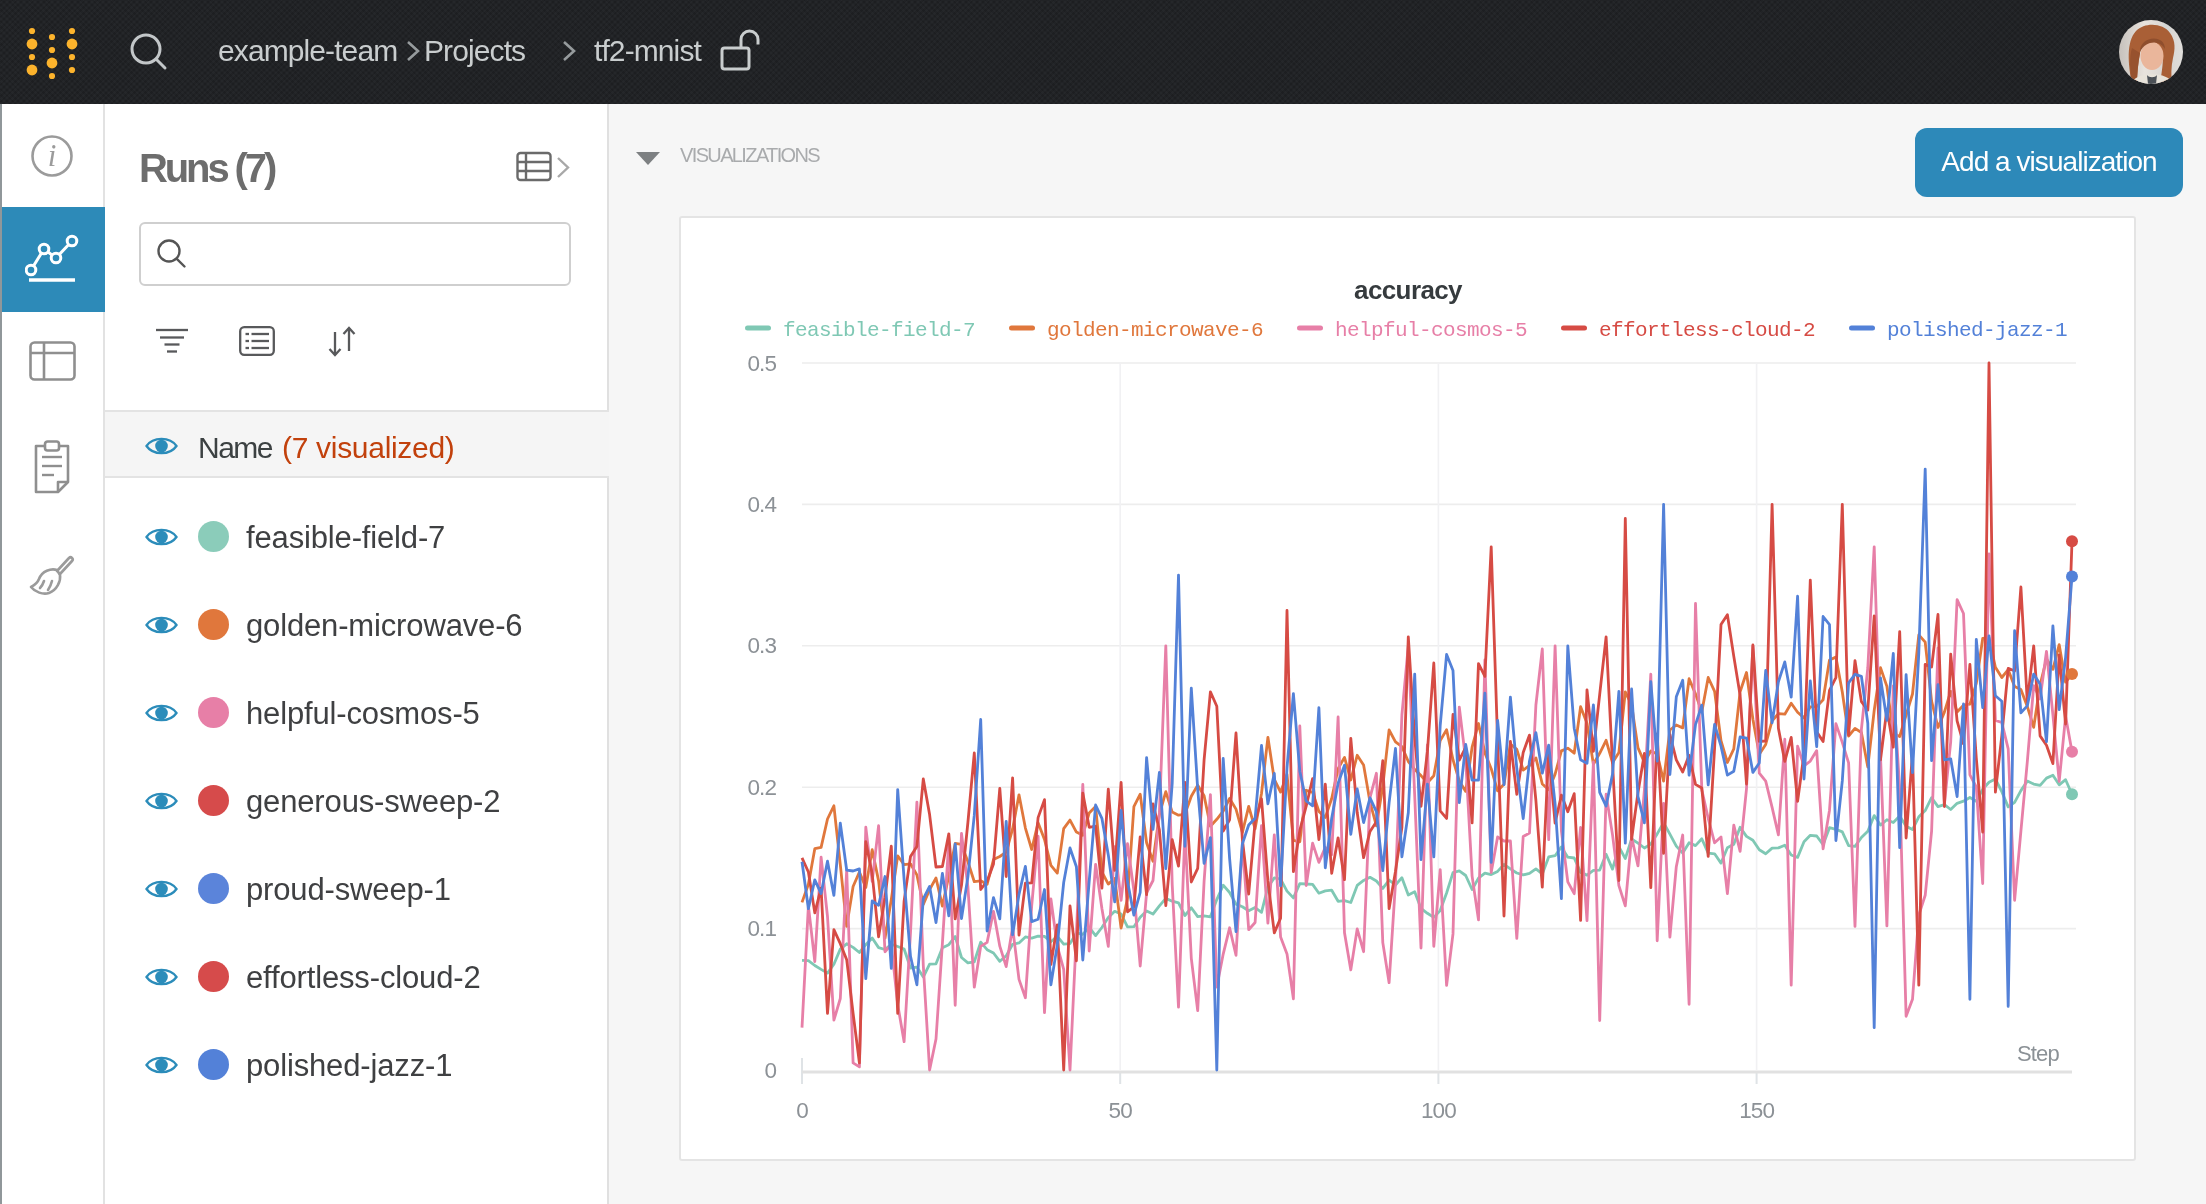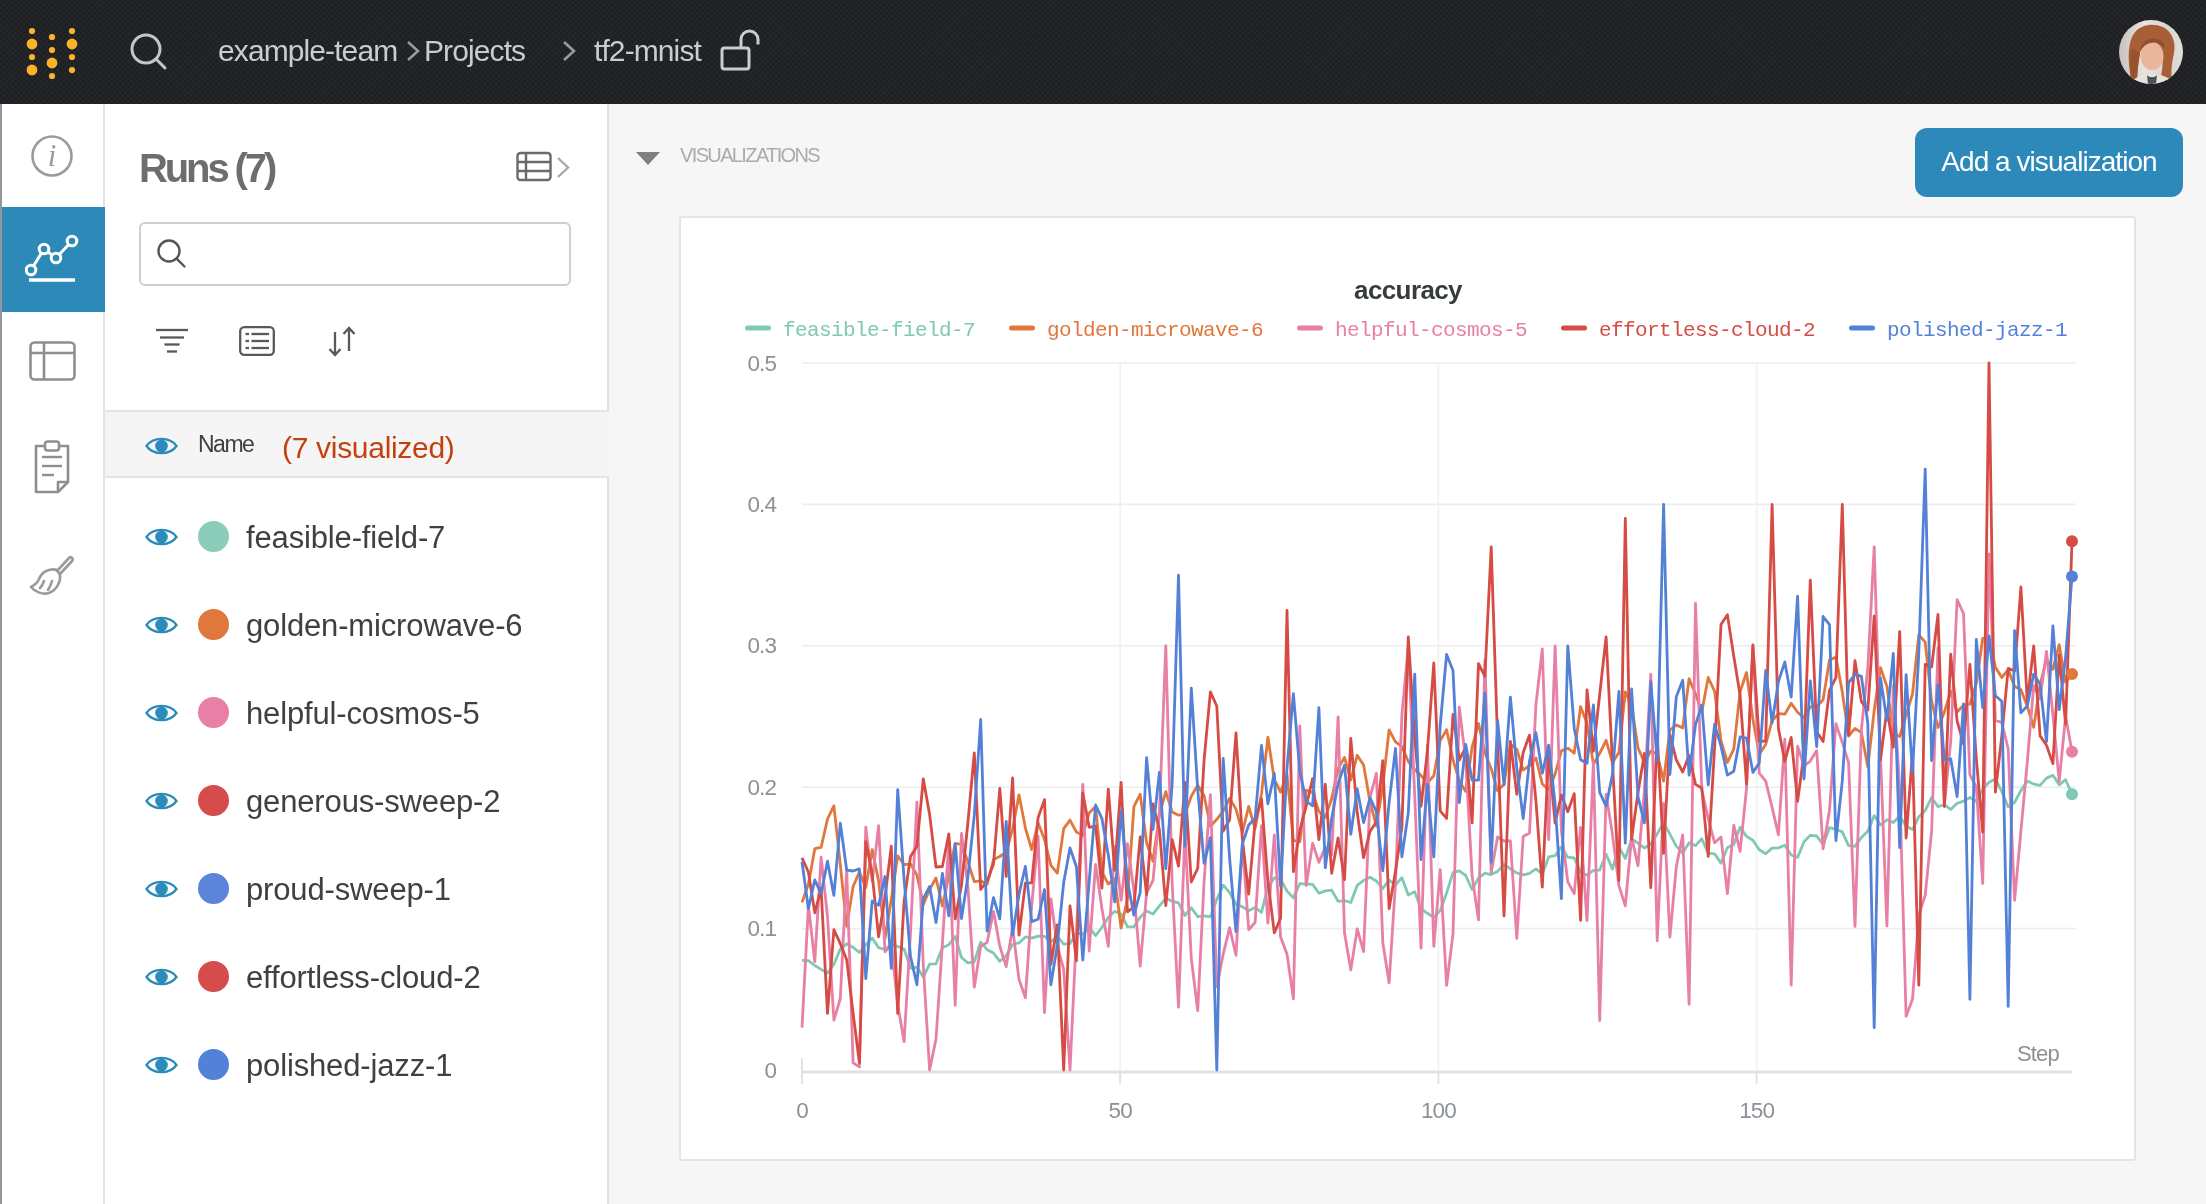--- a/index.html
+++ b/index.html
@@ -160,21 +160,21 @@
       <polyline points="1.5,28 7,34 12.5,28"></polyline>
     <line x1="21" y1="30" x2="21" y2="7"></line>
       <polyline points="15.5,13 21,7 26.5,13"></polyline>
   </g>
 </svg>
 <div class="namerow"></div>
 <svg class="abs" style="left:145px;top:434px" width="33" height="24" viewBox="0 0 33 24">
 <path d="M1.5 12 C 8 2.5, 25 2.5, 31.5 12 C 25 21.5, 8 21.5, 1.5 12 Z" fill="none" stroke="#2b8cba" stroke-width="2.3"></path>
 <circle cx="16.5" cy="12" r="6.3" fill="#2b8cba"></circle>
   </svg>
-<span class="abs" style="left:198px;top:431px;font-size:23px;letter-spacing:-1.5px;color:#3c4142">Name</span>
+<span class="abs" style="left:198px;top:431px;font-size:30px;letter-spacing:-1.5px;color:#3c4142">Name</span>
 <span class="abs" style="left:282px;top:431px;font-size:30px;letter-spacing:-0.3px;color:#c2410c">(7 visualized)</span>
 <svg class="abs" style="left:145px;top:524.5px" width="33" height="24" viewBox="0 0 33 24">
 <path d="M1.5 12 C 8 2.5, 25 2.5, 31.5 12 C 25 21.5, 8 21.5, 1.5 12 Z" fill="none" stroke="#2b8cba" stroke-width="2.3"></path>
 <circle cx="16.5" cy="12" r="6.3" fill="#2b8cba"></circle>
   </svg>
 <div class="abs dot" style="left:198px;top:521px;background:#8bccba"></div>
 <span class="abs rname" style="left:246px;top:520px">feasible-field-7</span>
 <svg class="abs" style="left:145px;top:612.5px" width="33" height="24" viewBox="0 0 33 24">
 <path d="M1.5 12 C 8 2.5, 25 2.5, 31.5 12 C 25 21.5, 8 21.5, 1.5 12 Z" fill="none" stroke="#2b8cba" stroke-width="2.3"></path>
 <circle cx="16.5" cy="12" r="6.3" fill="#2b8cba"></circle>

